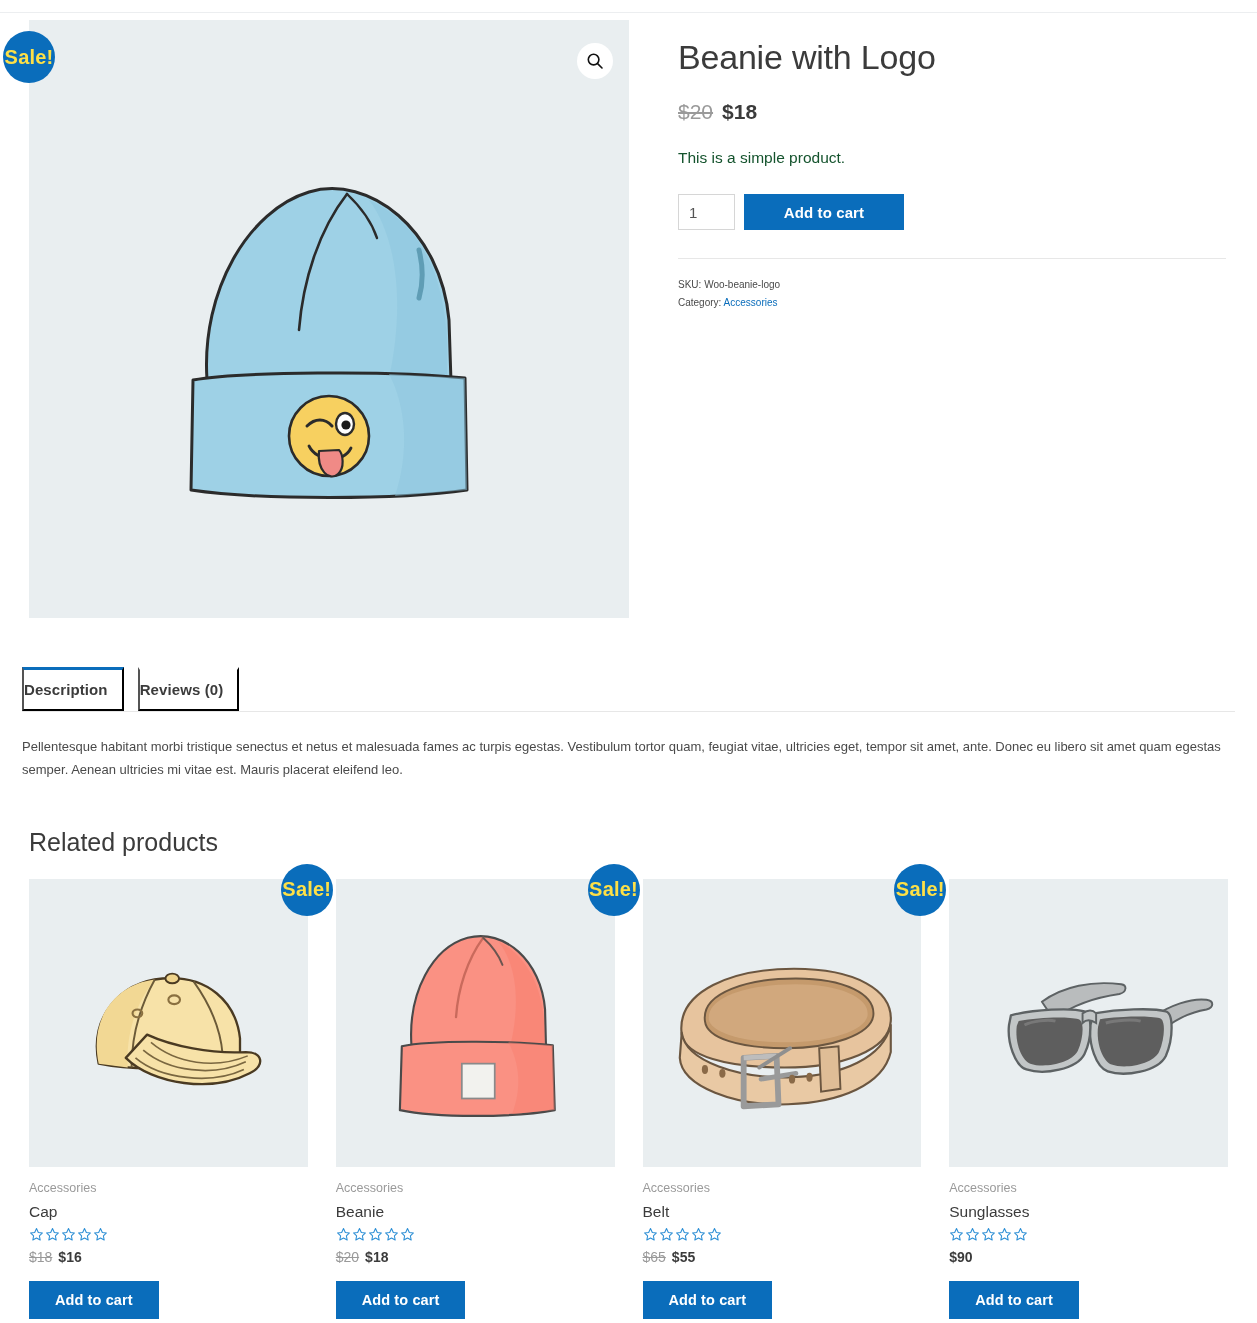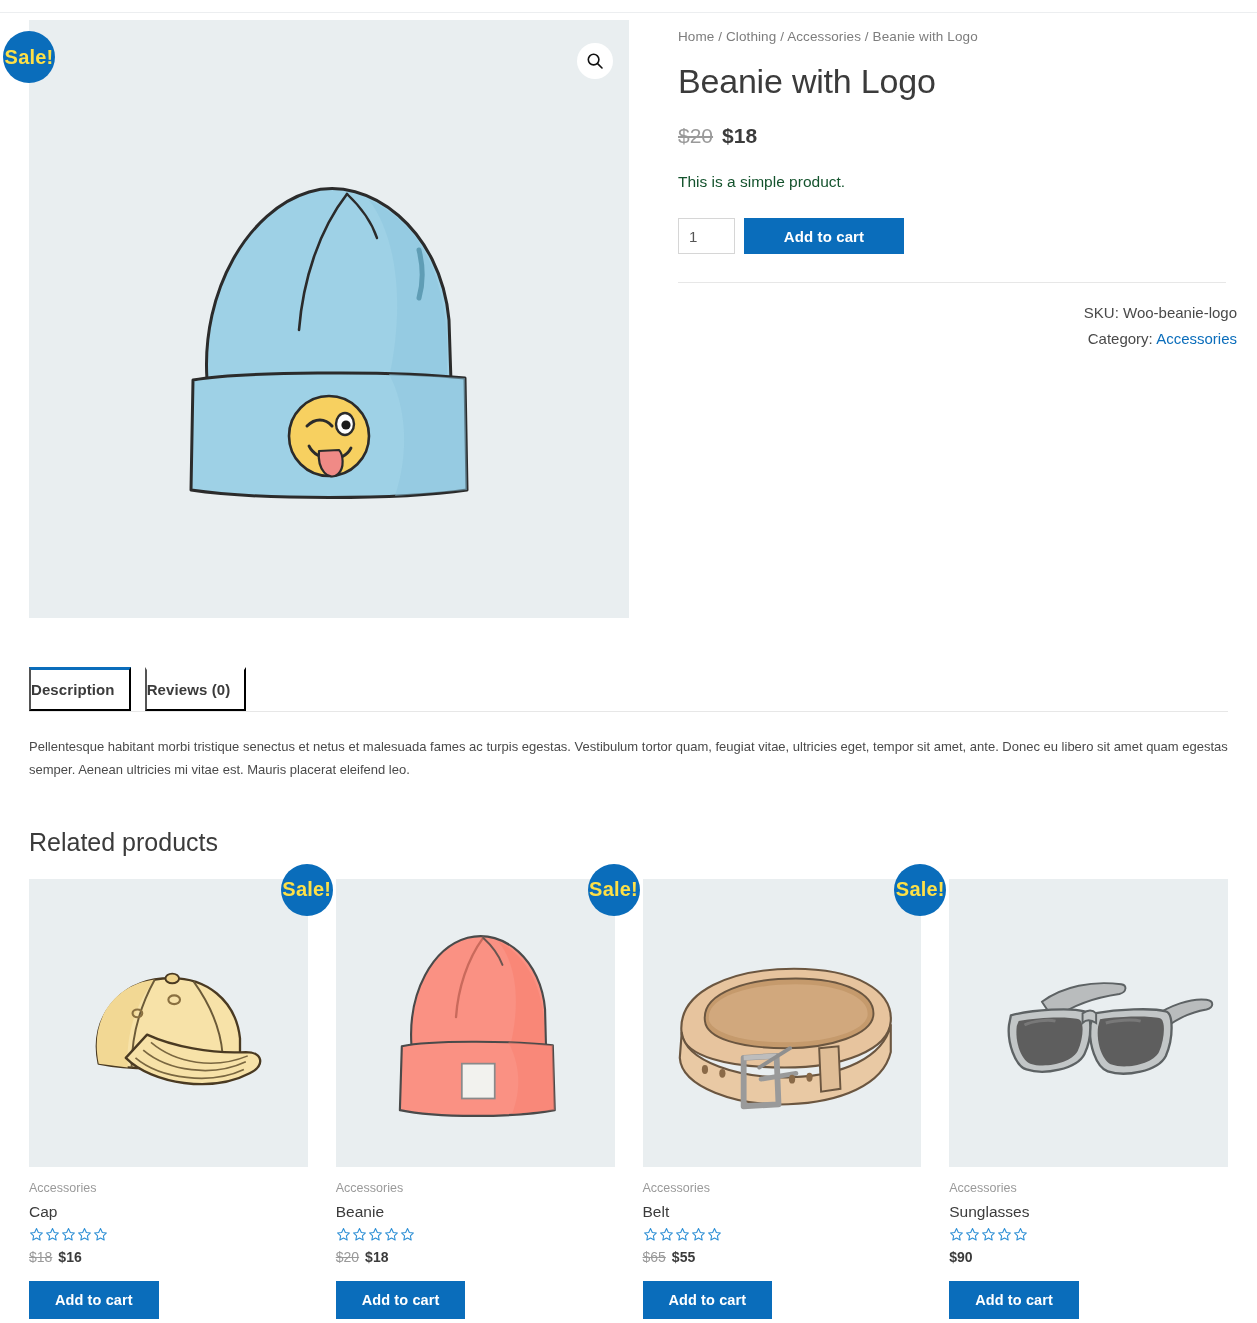--- a/index.html
+++ b/index.html
@@ -123,25 +123,25 @@
     cursor: pointer;
     padding: 0 26px;
     letter-spacing: .1px;
   }
 
   .meta-sep {
     margin: 28px 0 0 0;
     border-top: 1px solid #e7e7e7;
     width: 548px;
   }
-  .product-meta { margin: 17px 0 0 0; font-size: 15px; color: #4a4a4a; line-height: 1.75; text-align: right; }
+  .product-meta { margin: 17px 0 0 0; font-size: 10px; color: #4a4a4a; line-height: 1.75; }
   .product-meta a { color: #0a6dbb; text-decoration: none; }
 
   
-  .tabs-wrap { margin: 49px 0 0 0; padding: 0 29px; }
+  .tabs-wrap { margin: 49px 0 0 0; padding: 0 22px; }
   .tabs-list {
     display: flex; gap: 0;
     border-bottom: 1px solid #e7e7e7;
   }
   .tab {
     font-size: 15px;
     font-weight: 700;
     color: #3b3b3b;
     padding: 11px 14px 11px 0;
     margin-right: 14px;
@@ -256,23 +256,20 @@
             <path d="M-20,96 C-12,112 14,114 22,98" fill="none" stroke="#2b2b2b" stroke-width="2.8" stroke-linecap="round"></path>
 
             <path d="M-10,101 C-12,120 0,132 9,124 C16,118 14,104 10,100 Z" fill="#f08a86" stroke="#2b2b2b" stroke-width="2.2" stroke-linejoin="round"></path>
           </g>
         </svg>
       </div>
     </div>
 
     <div class="summary-col">
 
-      <div class="breadcrumb">
-        <a>Home</a><span> / </span><a>Clothing</a><span> / </span><a>Accessories</a><span> / </span><span>Beanie with Logo</span>
-      </div>
 
       <h1 class="product-title">Beanie with Logo</h1>
 
       <div class="price-row">
         <span class="price-old">$20</span>
         <span class="price-new">$18</span>
       </div>
 
       <p class="short-desc">This is a simple product.</p>
 

